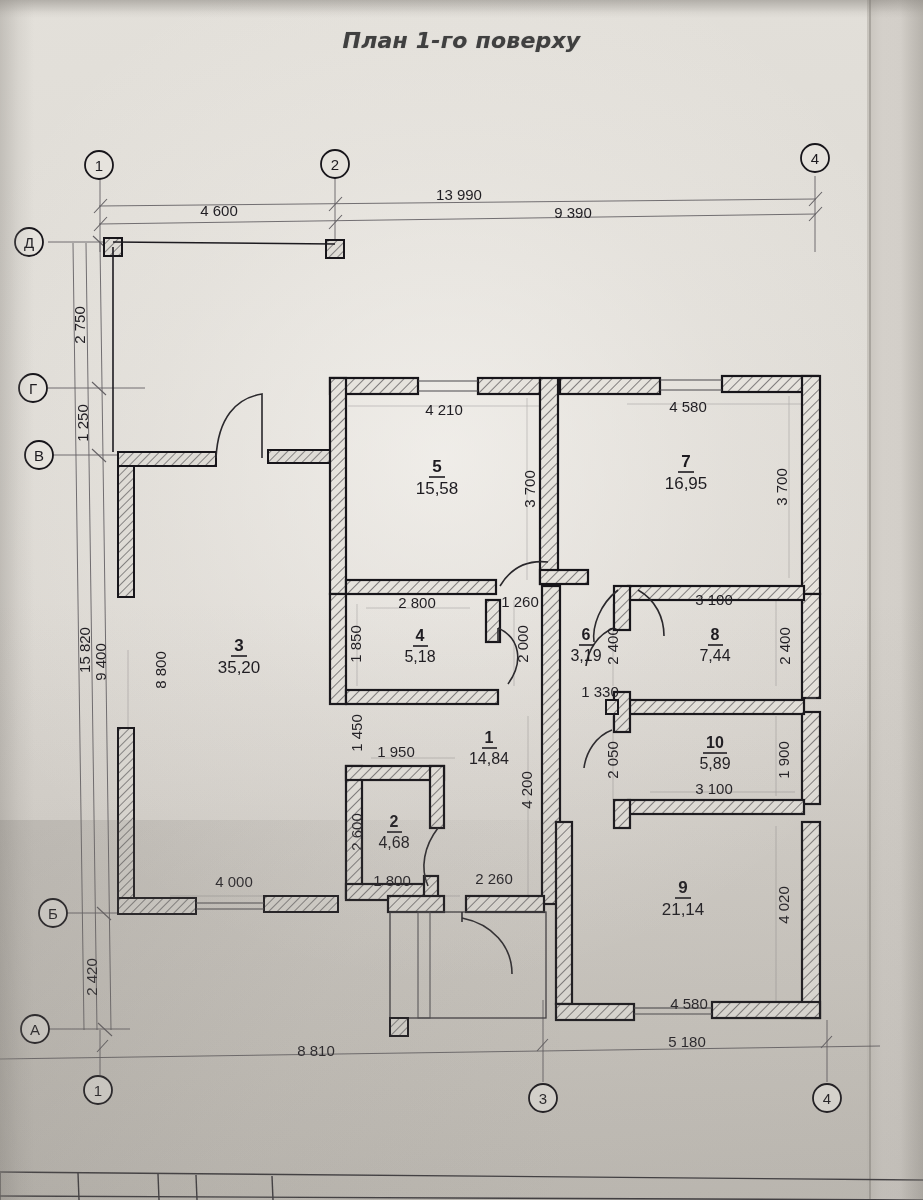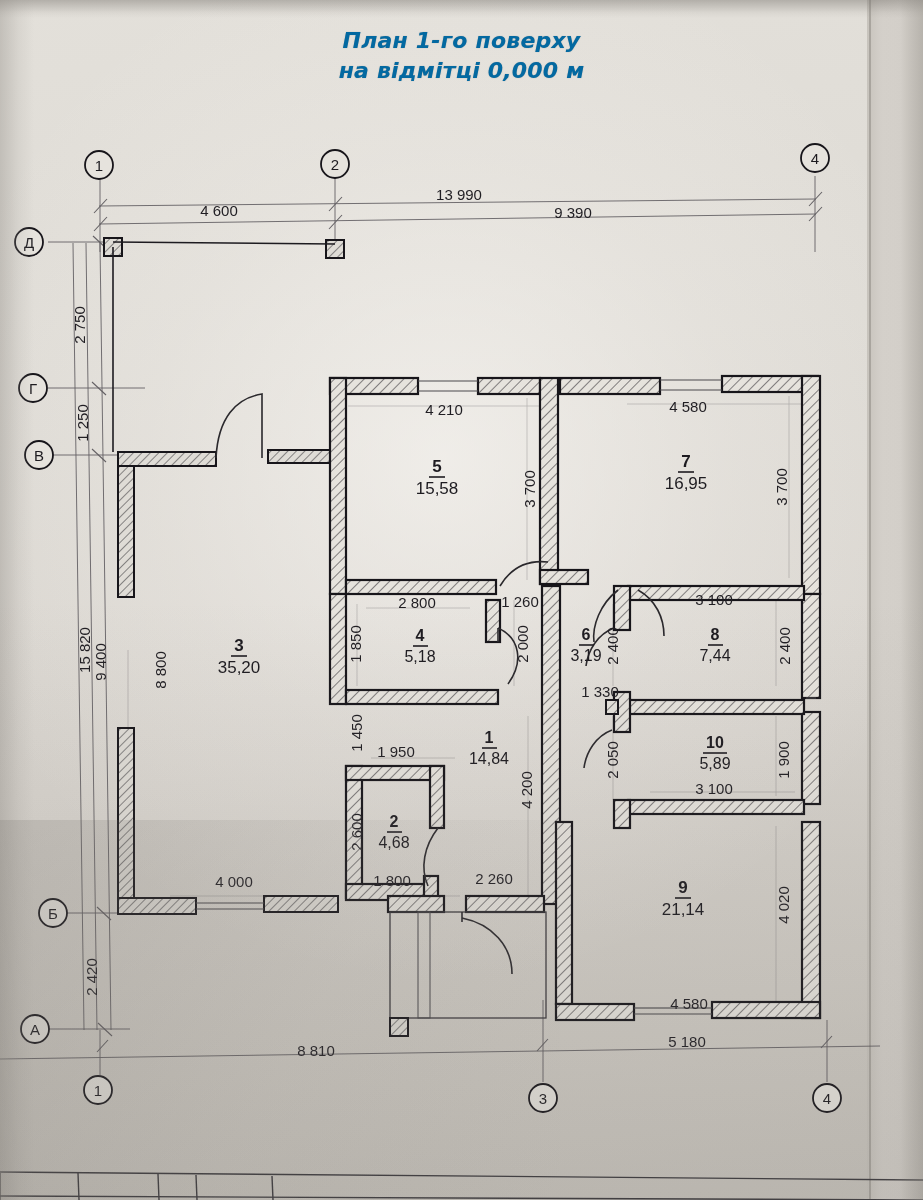--- a/index.html
+++ b/index.html
@@ -69,21 +69,21 @@
   .title-text {
     position: absolute;
     left: 0; right: 0;
     top: 26px;
     text-align: center;
     font-family: "DejaVu Sans", sans-serif;
     font-style: italic;
     font-weight: 700;
     font-size: 22px;
     line-height: 30px;
-    color: #0369a1;
+    color: #404040;
     letter-spacing: 0.2px;
     text-shadow: 0 0 1px rgba(50,48,52,0.35);
   }
   .title-text div { white-space: nowrap; }
 </style>
 </head>
 <body>
 
 <div id="sheet">
   <div class="paper-base"></div>
@@ -452,21 +452,20 @@
       <line x1="0" y1="1173" x2="0" y2="1200"></line>
       <line x1="78" y1="1173" x2="79" y2="1200"></line>
       <line x1="158" y1="1174" x2="159" y2="1200"></line>
       <line x1="196" y1="1175" x2="197" y2="1200"></line>
       <line x1="272" y1="1176" x2="273" y2="1200"></line>
     </g>
   </svg>
 
   <div class="title-text">
     <div>План 1-го поверху</div>
-    <div>на відмітці 0,000 м</div>
   </div>
 
   <div class="edge-top"></div>
   <div class="edge-left"></div>
   <div class="edge-right"></div>
   <div class="shadow-lower"></div>
   <div class="shadow-diag"></div>
 </div>
 
 </body></html>

